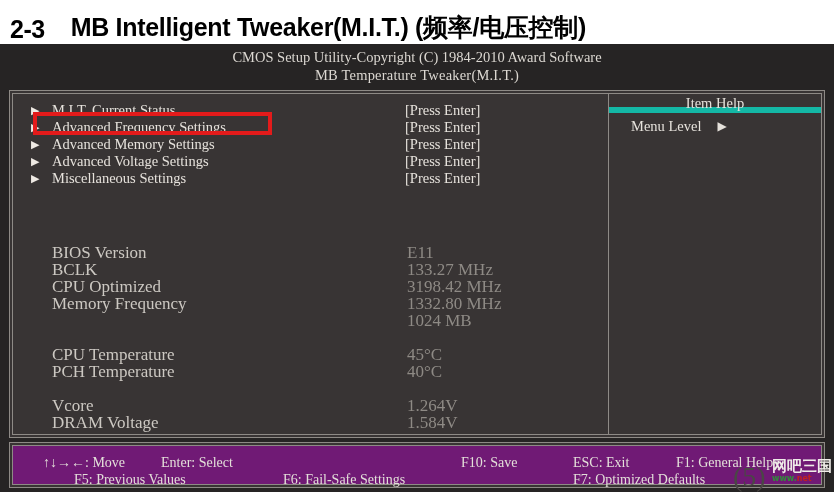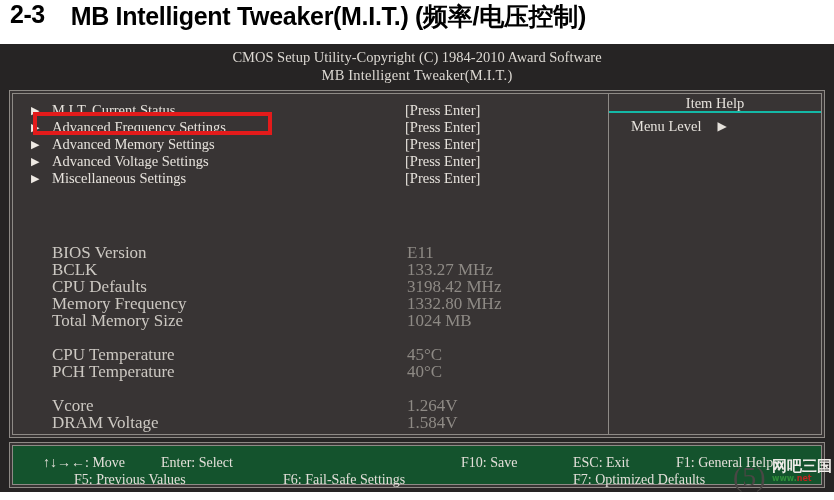--- a/index.html
+++ b/index.html
@@ -16,21 +16,21 @@
 
   
   .page-title {
     position: absolute;
     left: 0;
     top: 0;
     width: 834px;
     height: 44px;
     background: #ffffff;
     display: flex;
-    align-items: flex-start;
+    align-items: flex-end;
     font-family: "Liberation Sans", "DejaVu Sans", sans-serif;
     font-weight: bold;
     color: #000000;
   }
   .page-title .num {
     font-size: 25px;
     margin-left: 10px;
     letter-spacing: -0.5px;
   }
   .page-title .ttl {
@@ -176,21 +176,21 @@
   .item-help-title {
     position: absolute;
     left: 0;
     top: 0;
     width: 100%;
     height: 19px;
     line-height: 19px;
     text-align: center;
     color: #e6e2dc;
     font-size: 14.5px;
-    border-bottom: 2px solid #14b8a6;
+    border-bottom: 6px solid #14b8a6;
     box-sizing: border-box;
   }
   .menu-level {
     position: absolute;
     left: 22px;
     top: 24px;
     color: #e6e2dc;
     font-size: 14.5px;
     line-height: 17px;
     white-space: nowrap;
@@ -215,21 +215,21 @@
     background: #383434;
   }
   .bios-footer-inner {
     position: absolute;
     left: 2px;
     top: 2px;
     right: 2px;
     bottom: 2px;
     border: 1px solid #8e8a86;
     box-sizing: border-box;
-    background: #14532d;
+    background: #701a75;
   }
   .key {
     position: absolute;
     color: #e3dfd9;
     font-size: 14px;
     line-height: 17px;
     white-space: nowrap;
   }
   .krow1 { top: 8px; }
   .krow2 { top: 25px; }
@@ -279,21 +279,21 @@
 
 <div class="page-title">
   <span class="num">2-3</span>
   <span class="ttl">MB Intelligent Tweaker(M.I.T.) (频率/电压控制)</span>
 </div>
 
 <div class="bios-screen">
 
   <div class="bios-header">
     <div class="line1">CMOS Setup Utility-Copyright (C) 1984-2010 Award Software</div>
-    <div class="line2">MB Intelligent Tweaker(M.I.T.)</div>
+    <div class="line2">MB Temperature Tweaker(M.I.T.)</div>
   </div>
 
   <div class="bios-frame">
     <div class="bios-frame-inner">
 
       <div class="vsplit"></div>
 
       <div class="settings">
 
         <div class="menu-row" style="top:8px;">
@@ -330,29 +330,28 @@
 
         <div class="info-row" style="top:150px;">
           <span class="ilabel">BIOS Version</span>
           <span class="ivalue">E11</span>
         </div>
         <div class="info-row" style="top:167px;">
           <span class="ilabel">BCLK</span>
           <span class="ivalue">133.27 MHz</span>
         </div>
         <div class="info-row" style="top:184px;">
-          <span class="ilabel">CPU Defaults</span>
+          <span class="ilabel">CPU Optimized</span>
           <span class="ivalue">3198.42 MHz</span>
         </div>
         <div class="info-row" style="top:201px;">
           <span class="ilabel">Memory Frequency</span>
           <span class="ivalue">1332.80 MHz</span>
         </div>
         <div class="info-row" style="top:218px;">
-          <span class="ilabel">Total Memory Size</span>
           <span class="ivalue">1024 MB</span>
         </div>
 
         <div class="info-row" style="top:252px;">
           <span class="ilabel">CPU Temperature</span>
           <span class="ivalue">45°C</span>
         </div>
         <div class="info-row" style="top:269px;">
           <span class="ilabel">PCH Temperature</span>
           <span class="ivalue">40°C</span>

